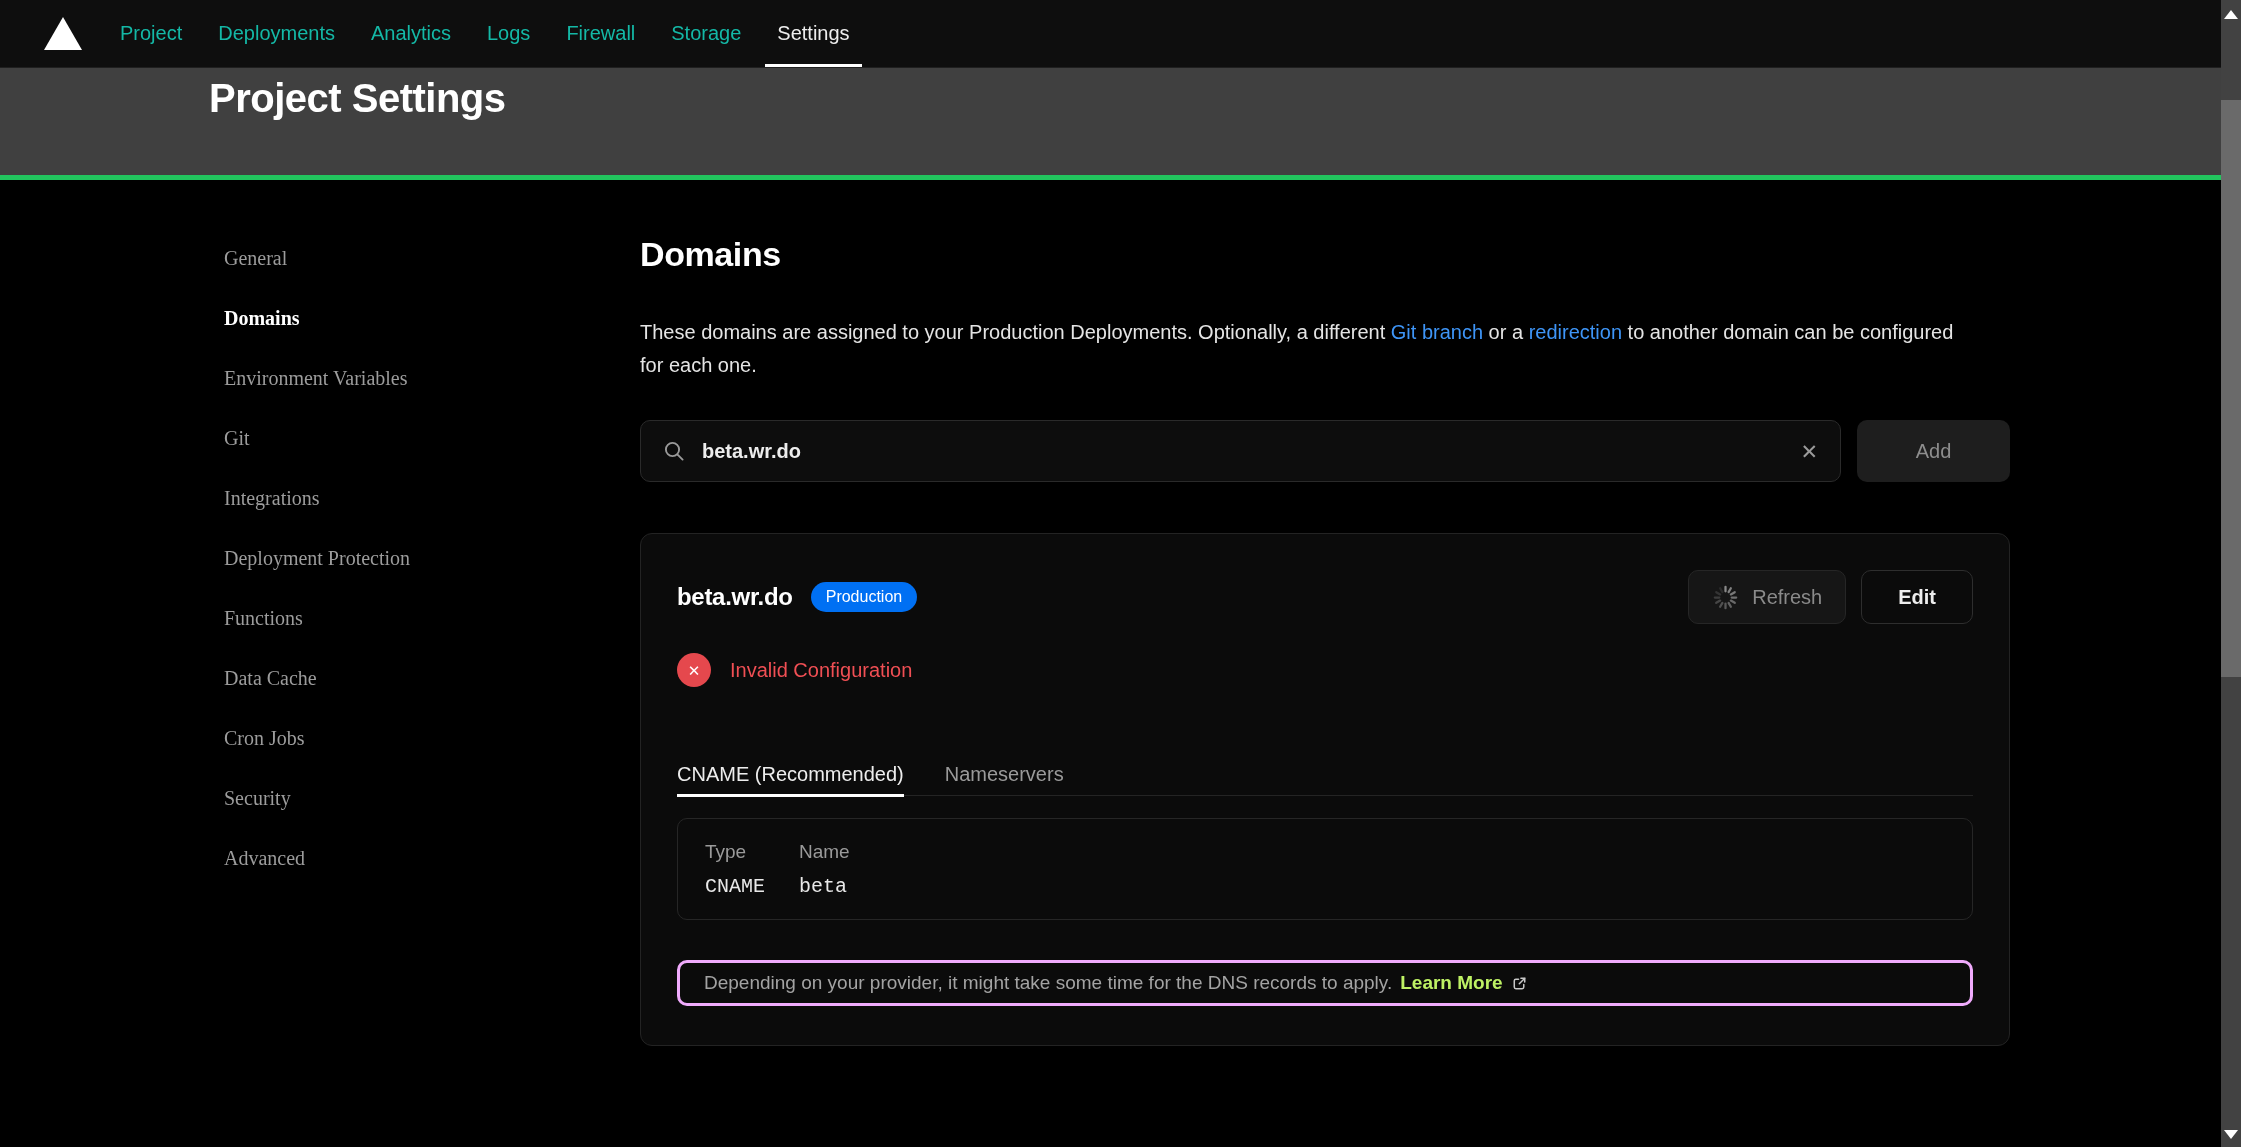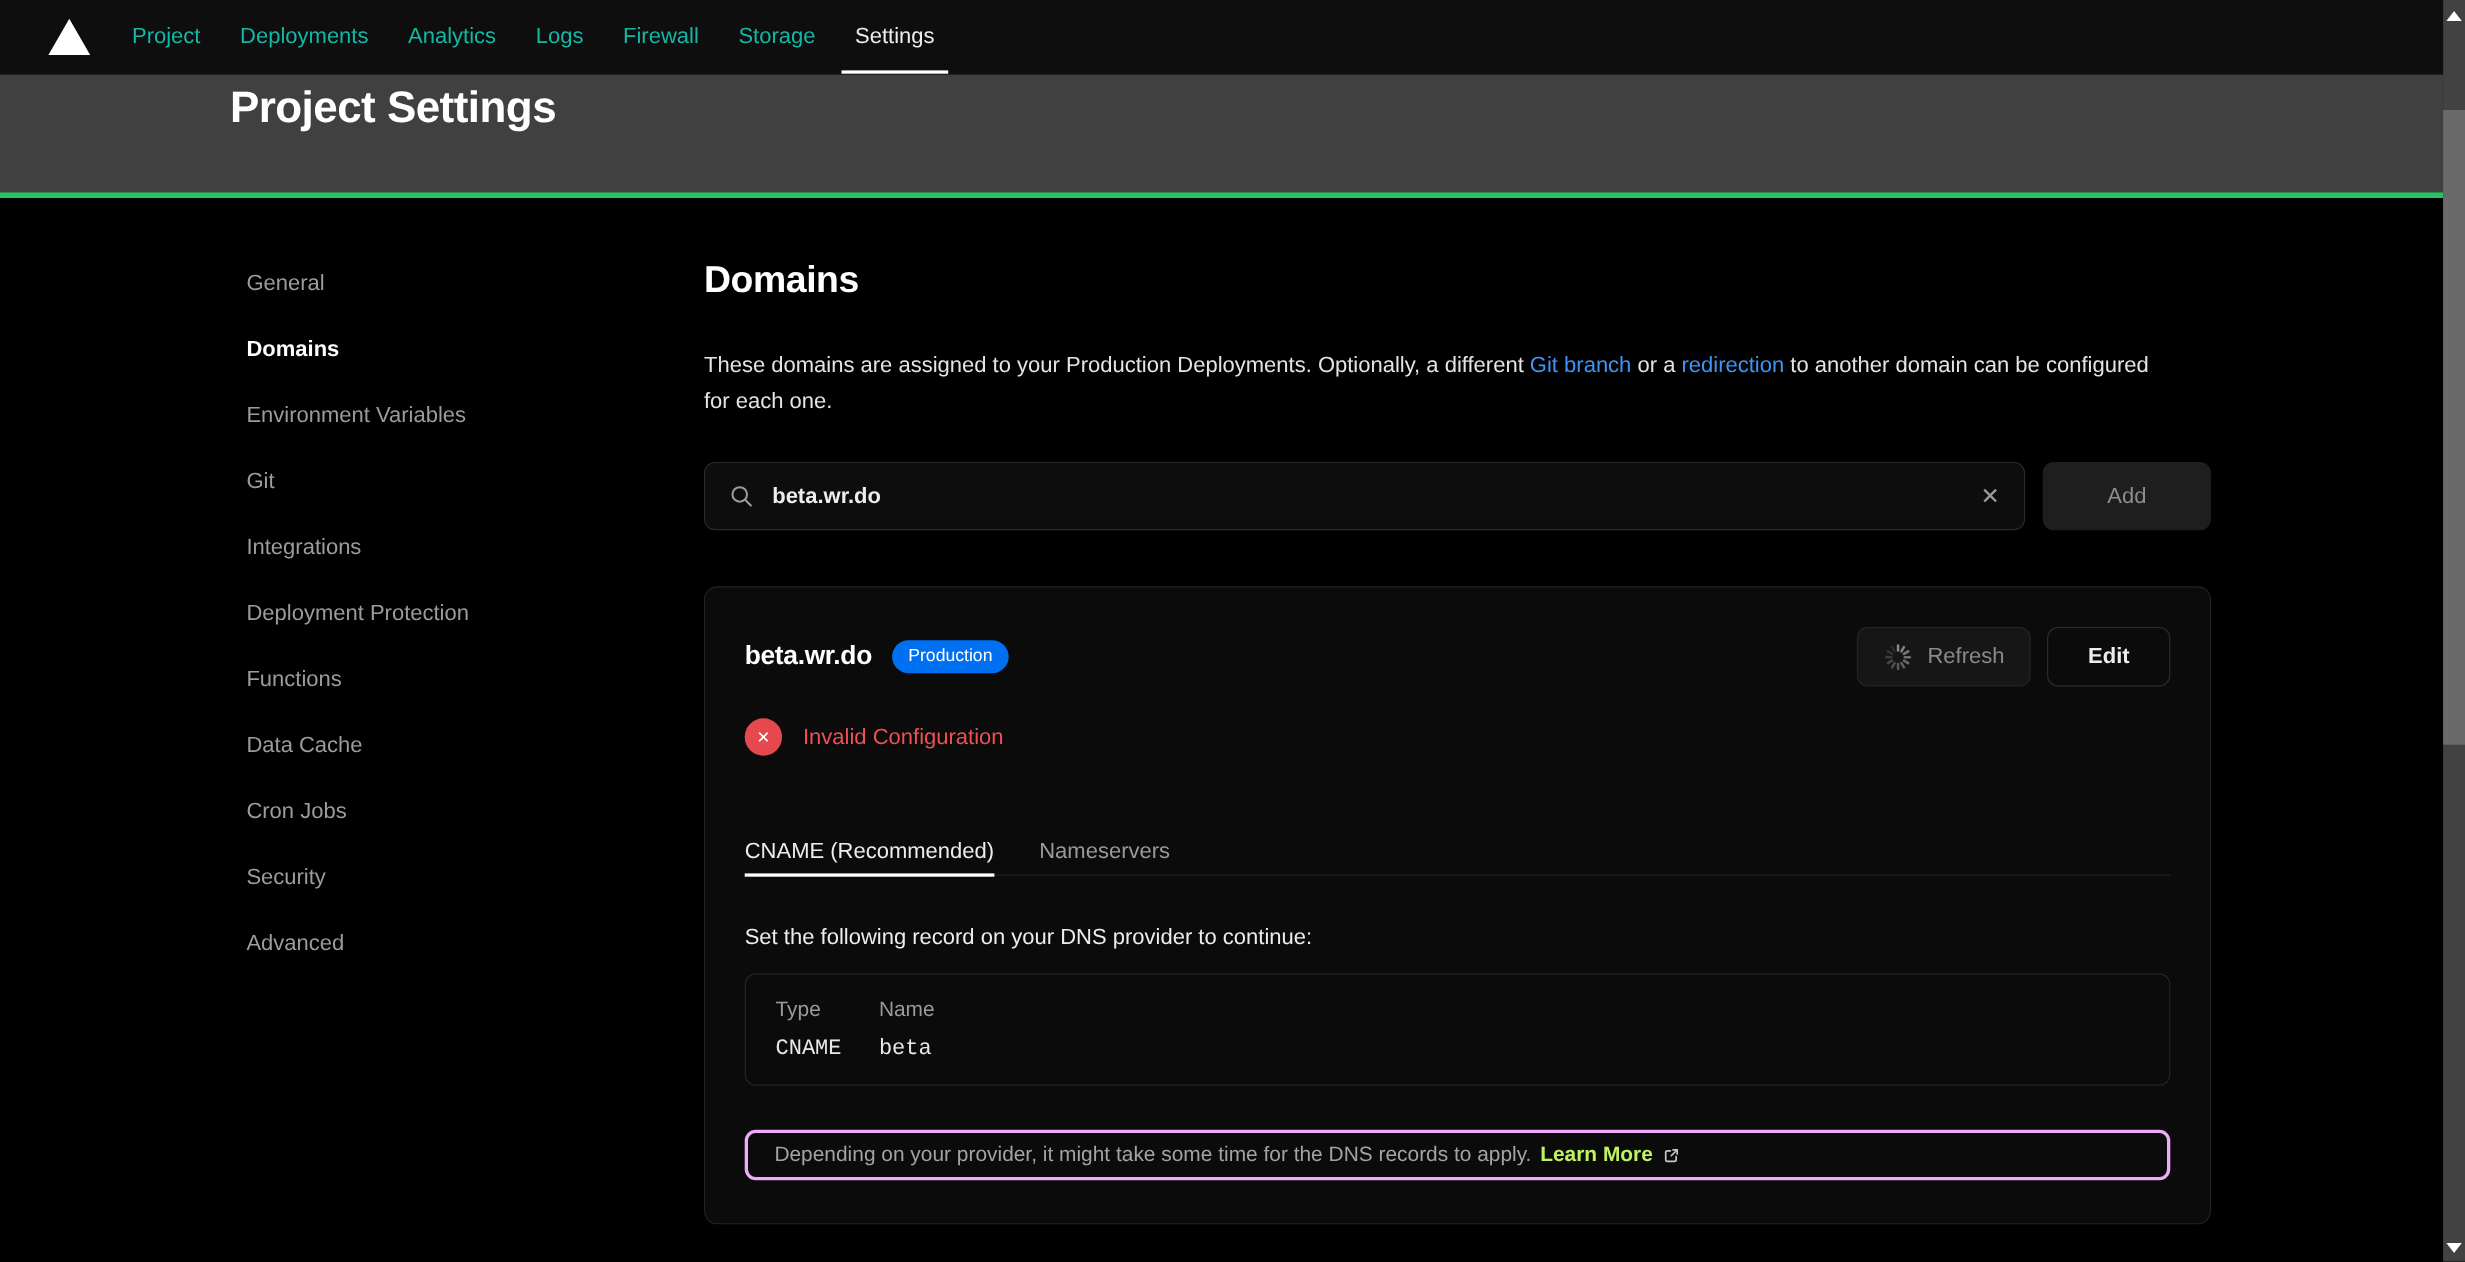--- a/index.html
+++ b/index.html
@@ -24,21 +24,21 @@
     border-bottom:3px solid transparent; white-space:nowrap;
   }
   .nav-item.active { color:#ededed; border-bottom-color:#ffffff; }
 
   
   .page-header { height:112px; background:#404040; border-bottom:5px solid #22c55e; padding-left:209px; }
   .page-title { padding-top:8px; font-size:40px; font-weight:600; color:#fff; letter-spacing:-0.5px; }
 
   
   .content { display:flex; background:#000; }
-  .sidebar { width:640px; padding:68px 0 0 224px; flex:none; }
+  .sidebar { width:640px; padding:68px 0 0 224px; flex:none;font-family:Liberation Serif, serif; }
   .side-item { display:block; font-size:20px; line-height:20px; margin-bottom:40px; color:#9c9c9c; text-decoration:none; cursor:pointer; }
   .side-item.active { color:#ffffff; font-weight:600; }
 
   .main { width:1370px; flex:none; }
   .section-title { margin-top:55px; font-size:34px; font-weight:700; color:#fff; letter-spacing:-0.4px; }
   .desc { margin-top:42px; font-size:20px; line-height:33px; color:#e4e4e4; max-width:1335px; }
   .link { color:#3e95f7; text-decoration:none; cursor:pointer; }
 
   
   .search-row { margin-top:38px; display:flex; gap:16px; }
@@ -208,21 +208,20 @@
         <div class="status-row">
           <span class="err-icon">✕</span>
           <span class="err-text">Invalid Configuration</span>
         </div>
 
         <div class="tabs">
           <div class="tab active">CNAME (Recommended)</div>
           <div class="tab">Nameservers</div>
         </div>
 
-        <p class="instruction">Set the following record on your DNS provider to continue:</p>
 
         <div class="record-box">
           <div class="rec-head">
             <span>Type</span>
             <span>Name</span>
           </div>
           <div class="rec-row">
             <span>CNAME</span>
             <span>beta</span>
           </div>

